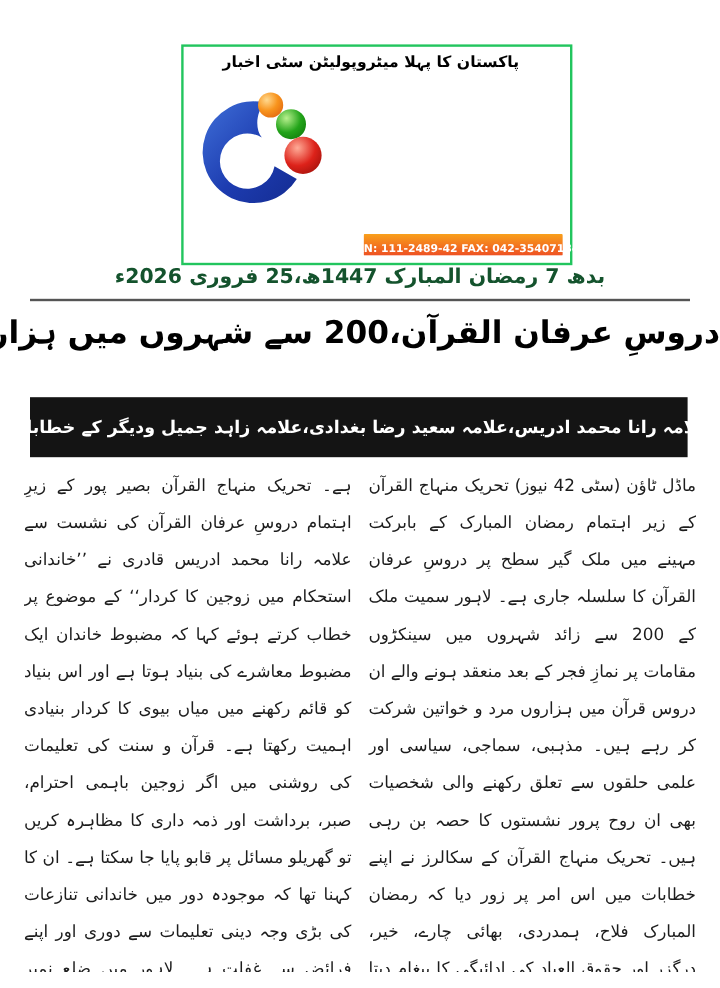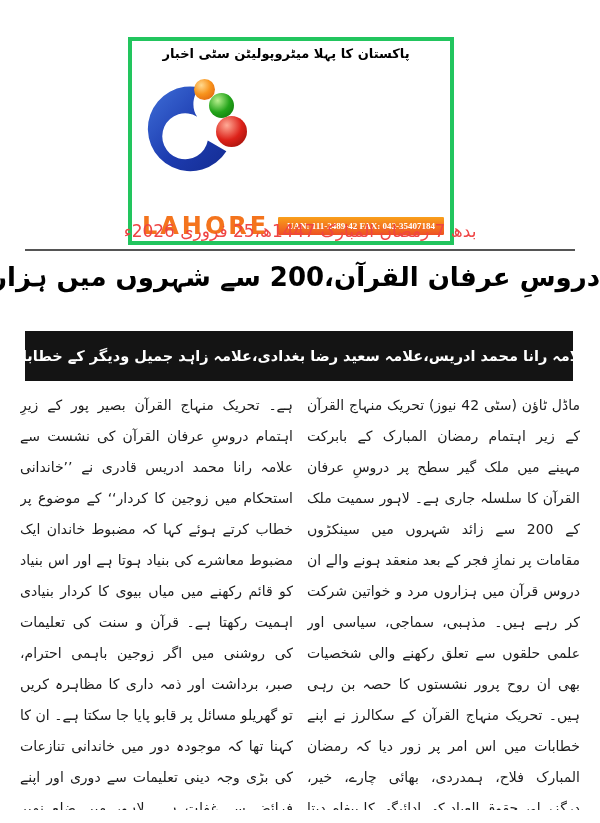--- a/index.html
+++ b/index.html
@@ -3,22 +3,22 @@
 <meta charset="utf-8">
 <style>
   html,body{margin:0;padding:0;}
   body{
     width:600px;height:823px;position:relative;overflow:hidden;
     background:#ffffff;font-family:"DejaVu Sans","Liberation Sans",sans-serif;
     color:#111;
   }
   
   .masthead{
-    position:absolute;left:128px;top:37px;width:326px;height:208px;
-    border:4px solid #22c55e;background:#fff;box-sizing:border-box;
+    position:absolute;left:151px;top:37px;width:326px;height:184px;
+    border:2px solid #22c55e;background:#fff;box-sizing:border-box;
   }
   .tagline{
     position:absolute;top:5px;left:0;right:10px;text-align:center;
     direction:rtl;font-weight:bold;font-size:13px;white-space:nowrap;color:#000;
   }
   .c-mark{position:absolute;left:6px;top:34px;width:106px;height:124px;}
   .ball{position:absolute;border-radius:50%;}
   .ball-orange{left:62px;top:38px;width:21px;height:21px;
     background:radial-gradient(circle at 35% 30%,#ffd98f 0%,#f8941d 45%,#d9570a 100%);}
   .ball-green{left:77px;top:52px;width:25px;height:25px;
@@ -35,27 +35,27 @@
   }
   .city{
     position:absolute;left:10px;bottom:3px;font-size:24px;font-weight:bold;
     letter-spacing:3px;color:#f4741d;line-height:1;
     text-shadow:0 0 2px #ffffff;
   }
   .contact-bar{
     position:absolute;right:5px;bottom:5px;width:168px;height:20px;
     background:linear-gradient(180deg,#f9a01b 0%,#ee5023 100%);
     border:1px solid #ffffff;border-radius:2px;box-sizing:border-box;
-    display:flex;align-items:center;justify-content:center;
-    color:#fff;font-size:9px;font-weight:bold;white-space:nowrap;letter-spacing:0px;font-family:Liberation Serif, serif;
+    display:flex;align-items:flex-end;justify-content:center;
+    color:#fff;font-size:9px;font-weight:bold;white-space:nowrap;letter-spacing:0px;
   }
   
   .dateline{
     position:absolute;top:221px;left:0;width:600px;text-align:center;
-    direction:rtl;font-size:17px;font-weight:normal;white-space:nowrap;color:#ef4444;
+    direction:rtl;font-size:17px;font-weight:bold;white-space:nowrap;color:#14532d;
   }
   .rule{
     position:absolute;top:249px;left:25px;width:550px;height:0;
     border-top:2px solid #555;
   }
   
   .headline{
     position:absolute;top:262px;left:0;width:600px;text-align:center;
     direction:rtl;font-size:26px;font-weight:bold;white-space:nowrap;color:#000;
   }
@@ -97,21 +97,20 @@
          A 26 26 0 1 1 67 43
          C 60 34 62 18 70 10 Z"></path>
   </svg>
 
   <div class="ball ball-orange"></div>
   <div class="ball ball-green"></div>
   <div class="ball ball-red"></div>
 
 
 
-  <div class="city">LAHORE</div>
 
   <div class="contact-bar">
     <span>UAN: 111-2489-42  FAX: 042-35407184</span>
   </div>
 </div>
 
 <div class="dateline">بدھ 7 رمضان المبارک 1447ھ،25 فروری 2026ء</div>
 
 <div class="rule"></div>
 

